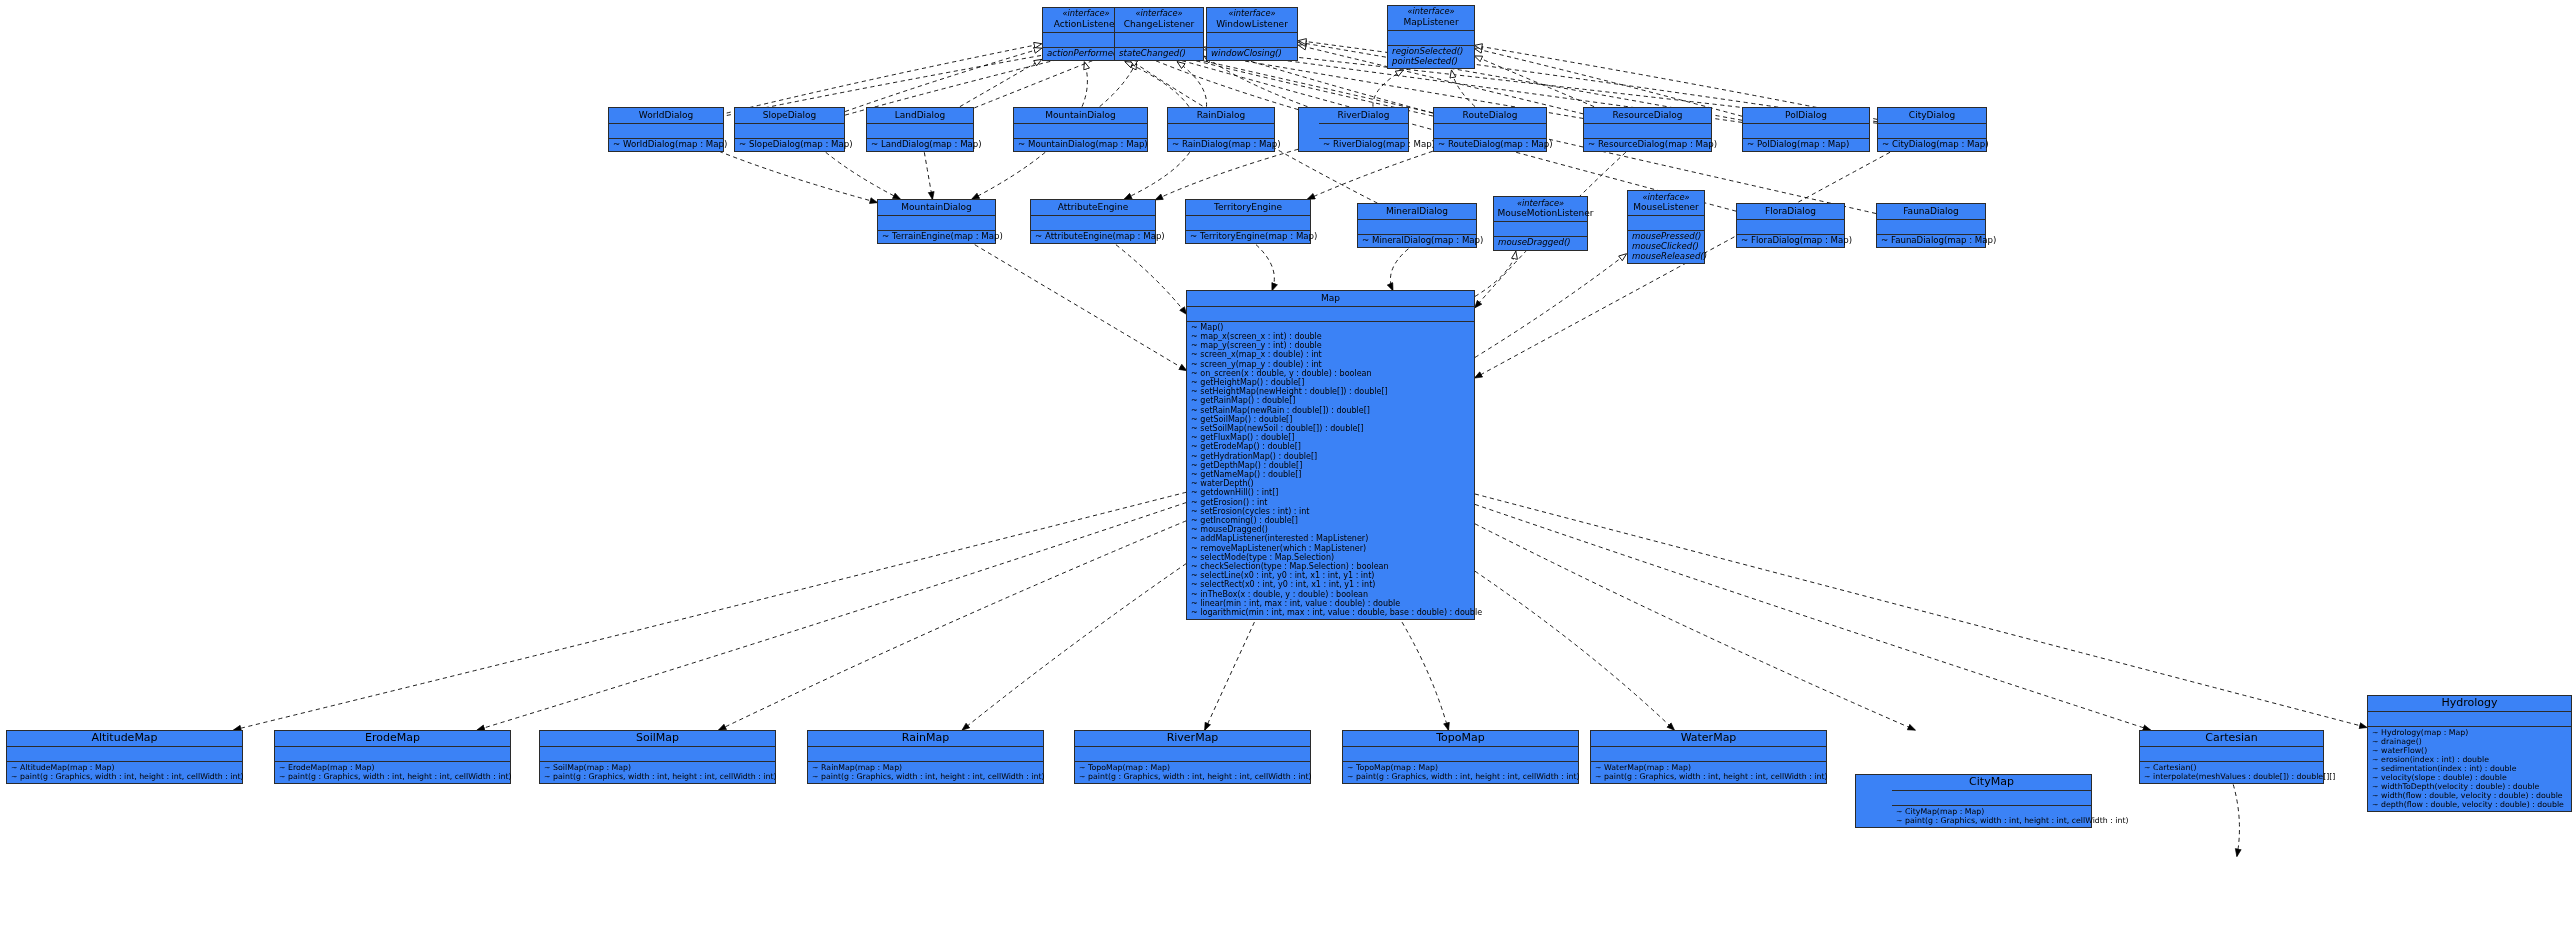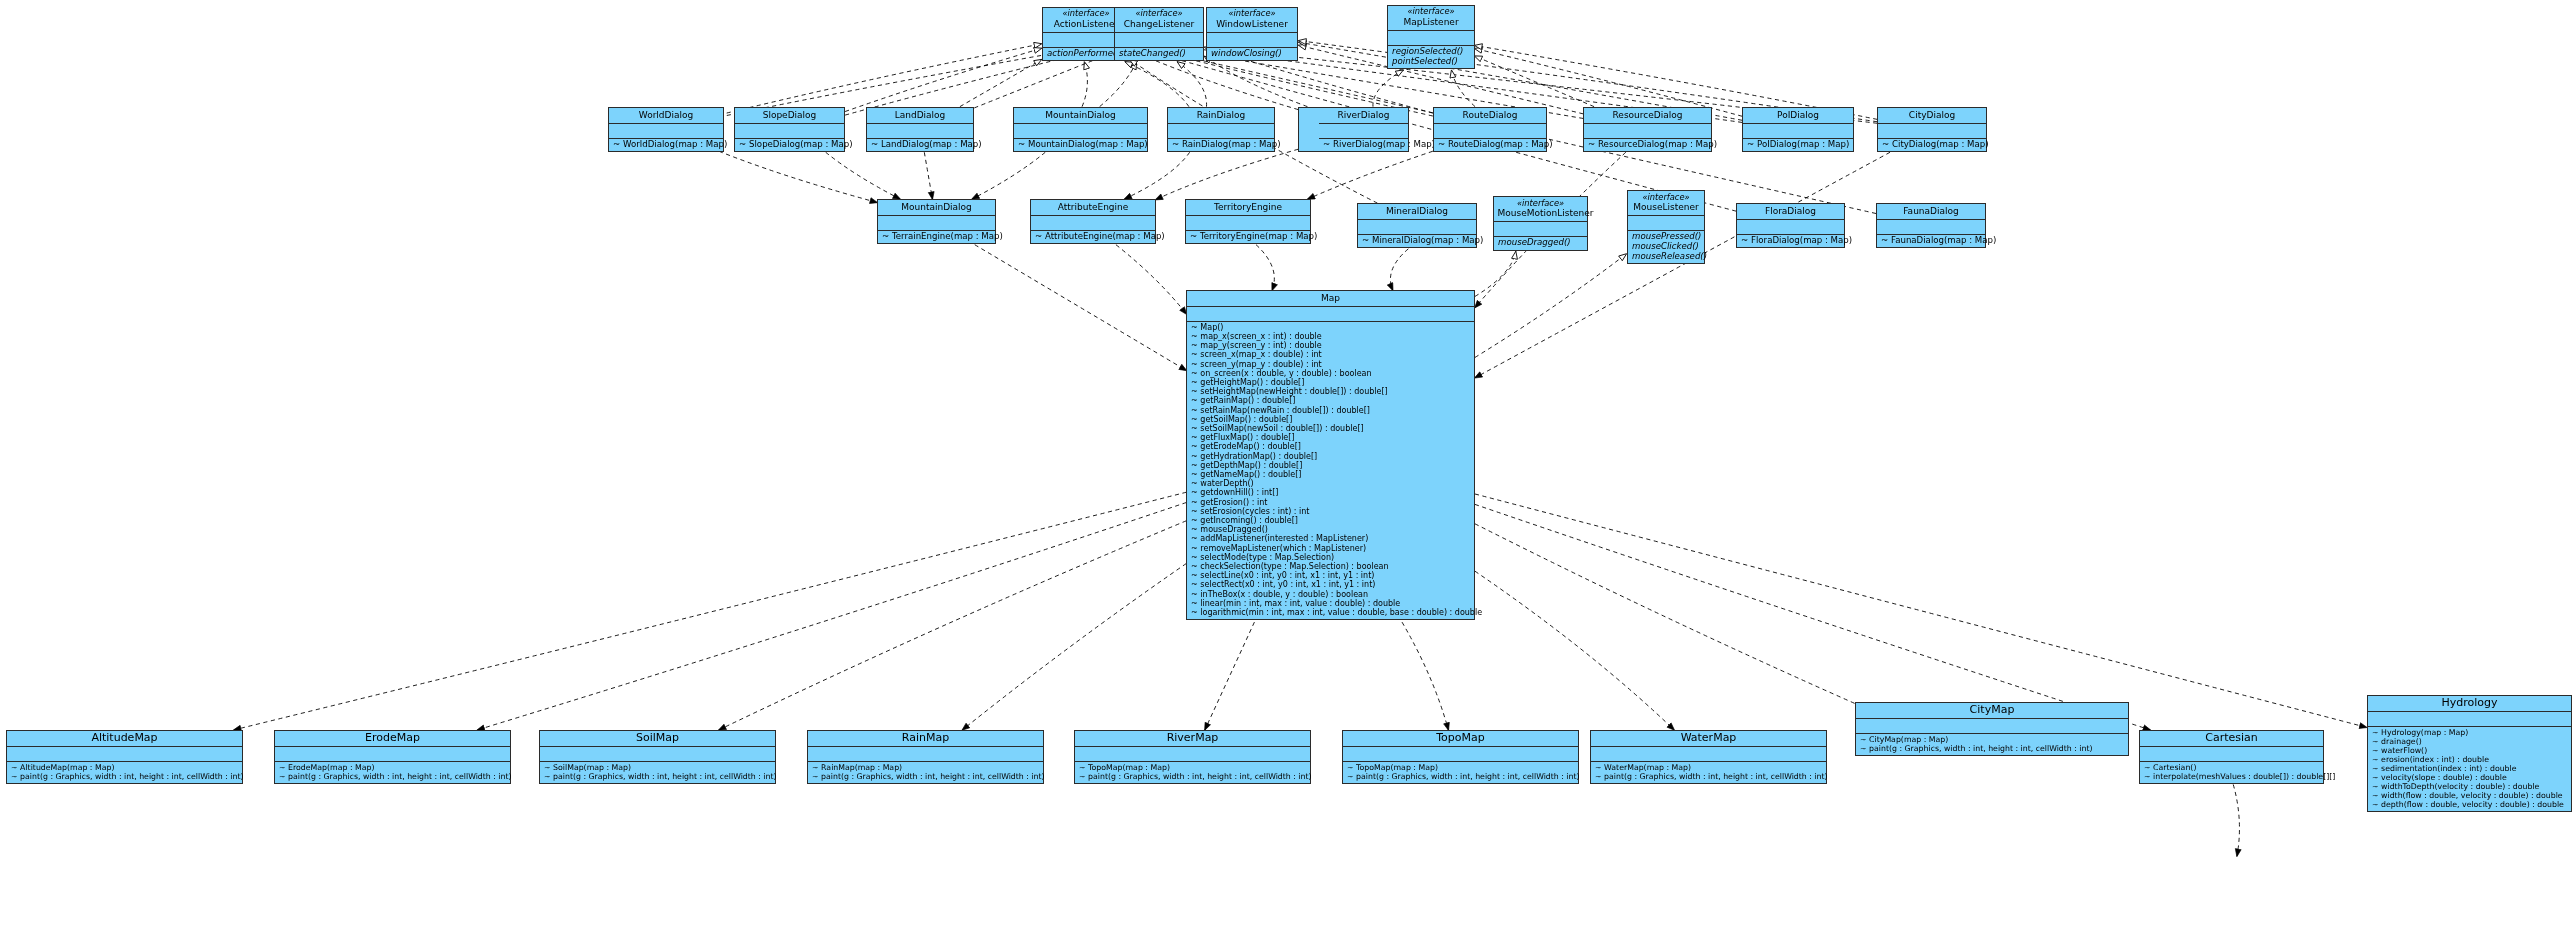--- a/index.html
+++ b/index.html
@@ -1,21 +1,21 @@
 <!DOCTYPE html>
 <html style="font-size:9.5px"><head>
 <meta charset="utf-8">
 <style>
   html,body{margin:0;padding:0;background:#ffffff;}
   body{width:2576px;height:929px;position:relative;overflow:hidden;
        font-family:"DejaVu Sans","Liberation Sans",sans-serif;color:#000;}
   #canvas{position:absolute;inset:0;width:2576px;height:929px;}
   svg.edges{position:absolute;left:0;top:0;width:2576px;height:929px;pointer-events:none;}
 
-  .uml{position:absolute;border:1.2px solid #2b2b2b;background:#7dd3fc;box-sizing:border-box;}
+  .uml{position:absolute;border:1.2px solid #2b2b2b;background:#3b82f6;box-sizing:border-box;}
   .uml .hdr{border-bottom:1.2px solid #2b2b2b;text-align:center;padding:1.8px 3.6px 2.4px 3.6px;
             font-size:9px;line-height:10.7px;white-space:nowrap;}
   .uml .hdr .stereo{display:block;font-style:italic;font-size:8.3px;line-height:9.5px;}
   .uml .attrs{border-bottom:1.2px solid #2b2b2b;min-height:11.3px;padding:1.2px 3.6px;}
   .uml .ops{padding:1.2px 4.1px 1.8px 4.1px;}
   .uml .op{font-size:8.6px;line-height:9.7px;white-space:nowrap;}
   .uml.iface .op{font-style:italic;text-align:left;}
   .uml.iface .hdr{font-size:9px;}
 
   .mapbox .op{font-size:8px;line-height:9.2px;}
@@ -173,21 +173,21 @@
         <div class="op">~ RouteDialog(map : Map)</div>
       </div>
     </div>
     <div class="uml" style="left: 1583px; top: 107px; width: 129px;">
       <div class="hdr"><span>ResourceDialog</span></div>
       <div class="attrs"></div>
       <div class="ops">
         <div class="op">~ ResourceDialog(map : Map)</div>
       </div>
     </div>
-    <div class="uml" style="left: 1742px; top: 107px; width: 112px;">
+    <div class="uml" style="left: 1742px; top: 107px; width: 128px;">
       <div class="hdr"><span>PoIDialog</span></div>
       <div class="attrs"></div>
       <div class="ops">
         <div class="op">~ PoIDialog(map : Map)</div>
       </div>
     </div>
     <div class="uml" style="left: 1877px; top: 107px; width: 110px;">
       <div class="hdr"><span>CityDialog</span></div>
       <div class="attrs"></div>
       <div class="ops">
@@ -339,21 +339,21 @@
       </div>
     </div>
     <div class="uml small" style="left: 1590px; top: 730px; width: 237px;">
       <div class="hdr"><span>WaterMap</span></div>
       <div class="attrs"></div>
       <div class="ops">
         <div class="op">~ WaterMap(map : Map)</div>
         <div class="op">~ paint(g : Graphics, width : int, height : int, cellWidth : int)</div>
       </div>
     </div>
-    <div class="uml small" style="left: 1855px; top: 702px; width: 274px;">
+    <div class="uml small" style="left: 1855px; top: 774px; width: 237px; padding-left: 36px;">
       <div class="hdr"><span>CityMap</span></div>
       <div class="attrs"></div>
       <div class="ops">
         <div class="op">~ CityMap(map : Map)</div>
         <div class="op">~ paint(g : Graphics, width : int, height : int, cellWidth : int)</div>
       </div>
     </div>
     <div class="uml small" style="left: 2139px; top: 730px; width: 185px;">
       <div class="hdr"><span>Cartesian</span></div>
       <div class="attrs"></div>

